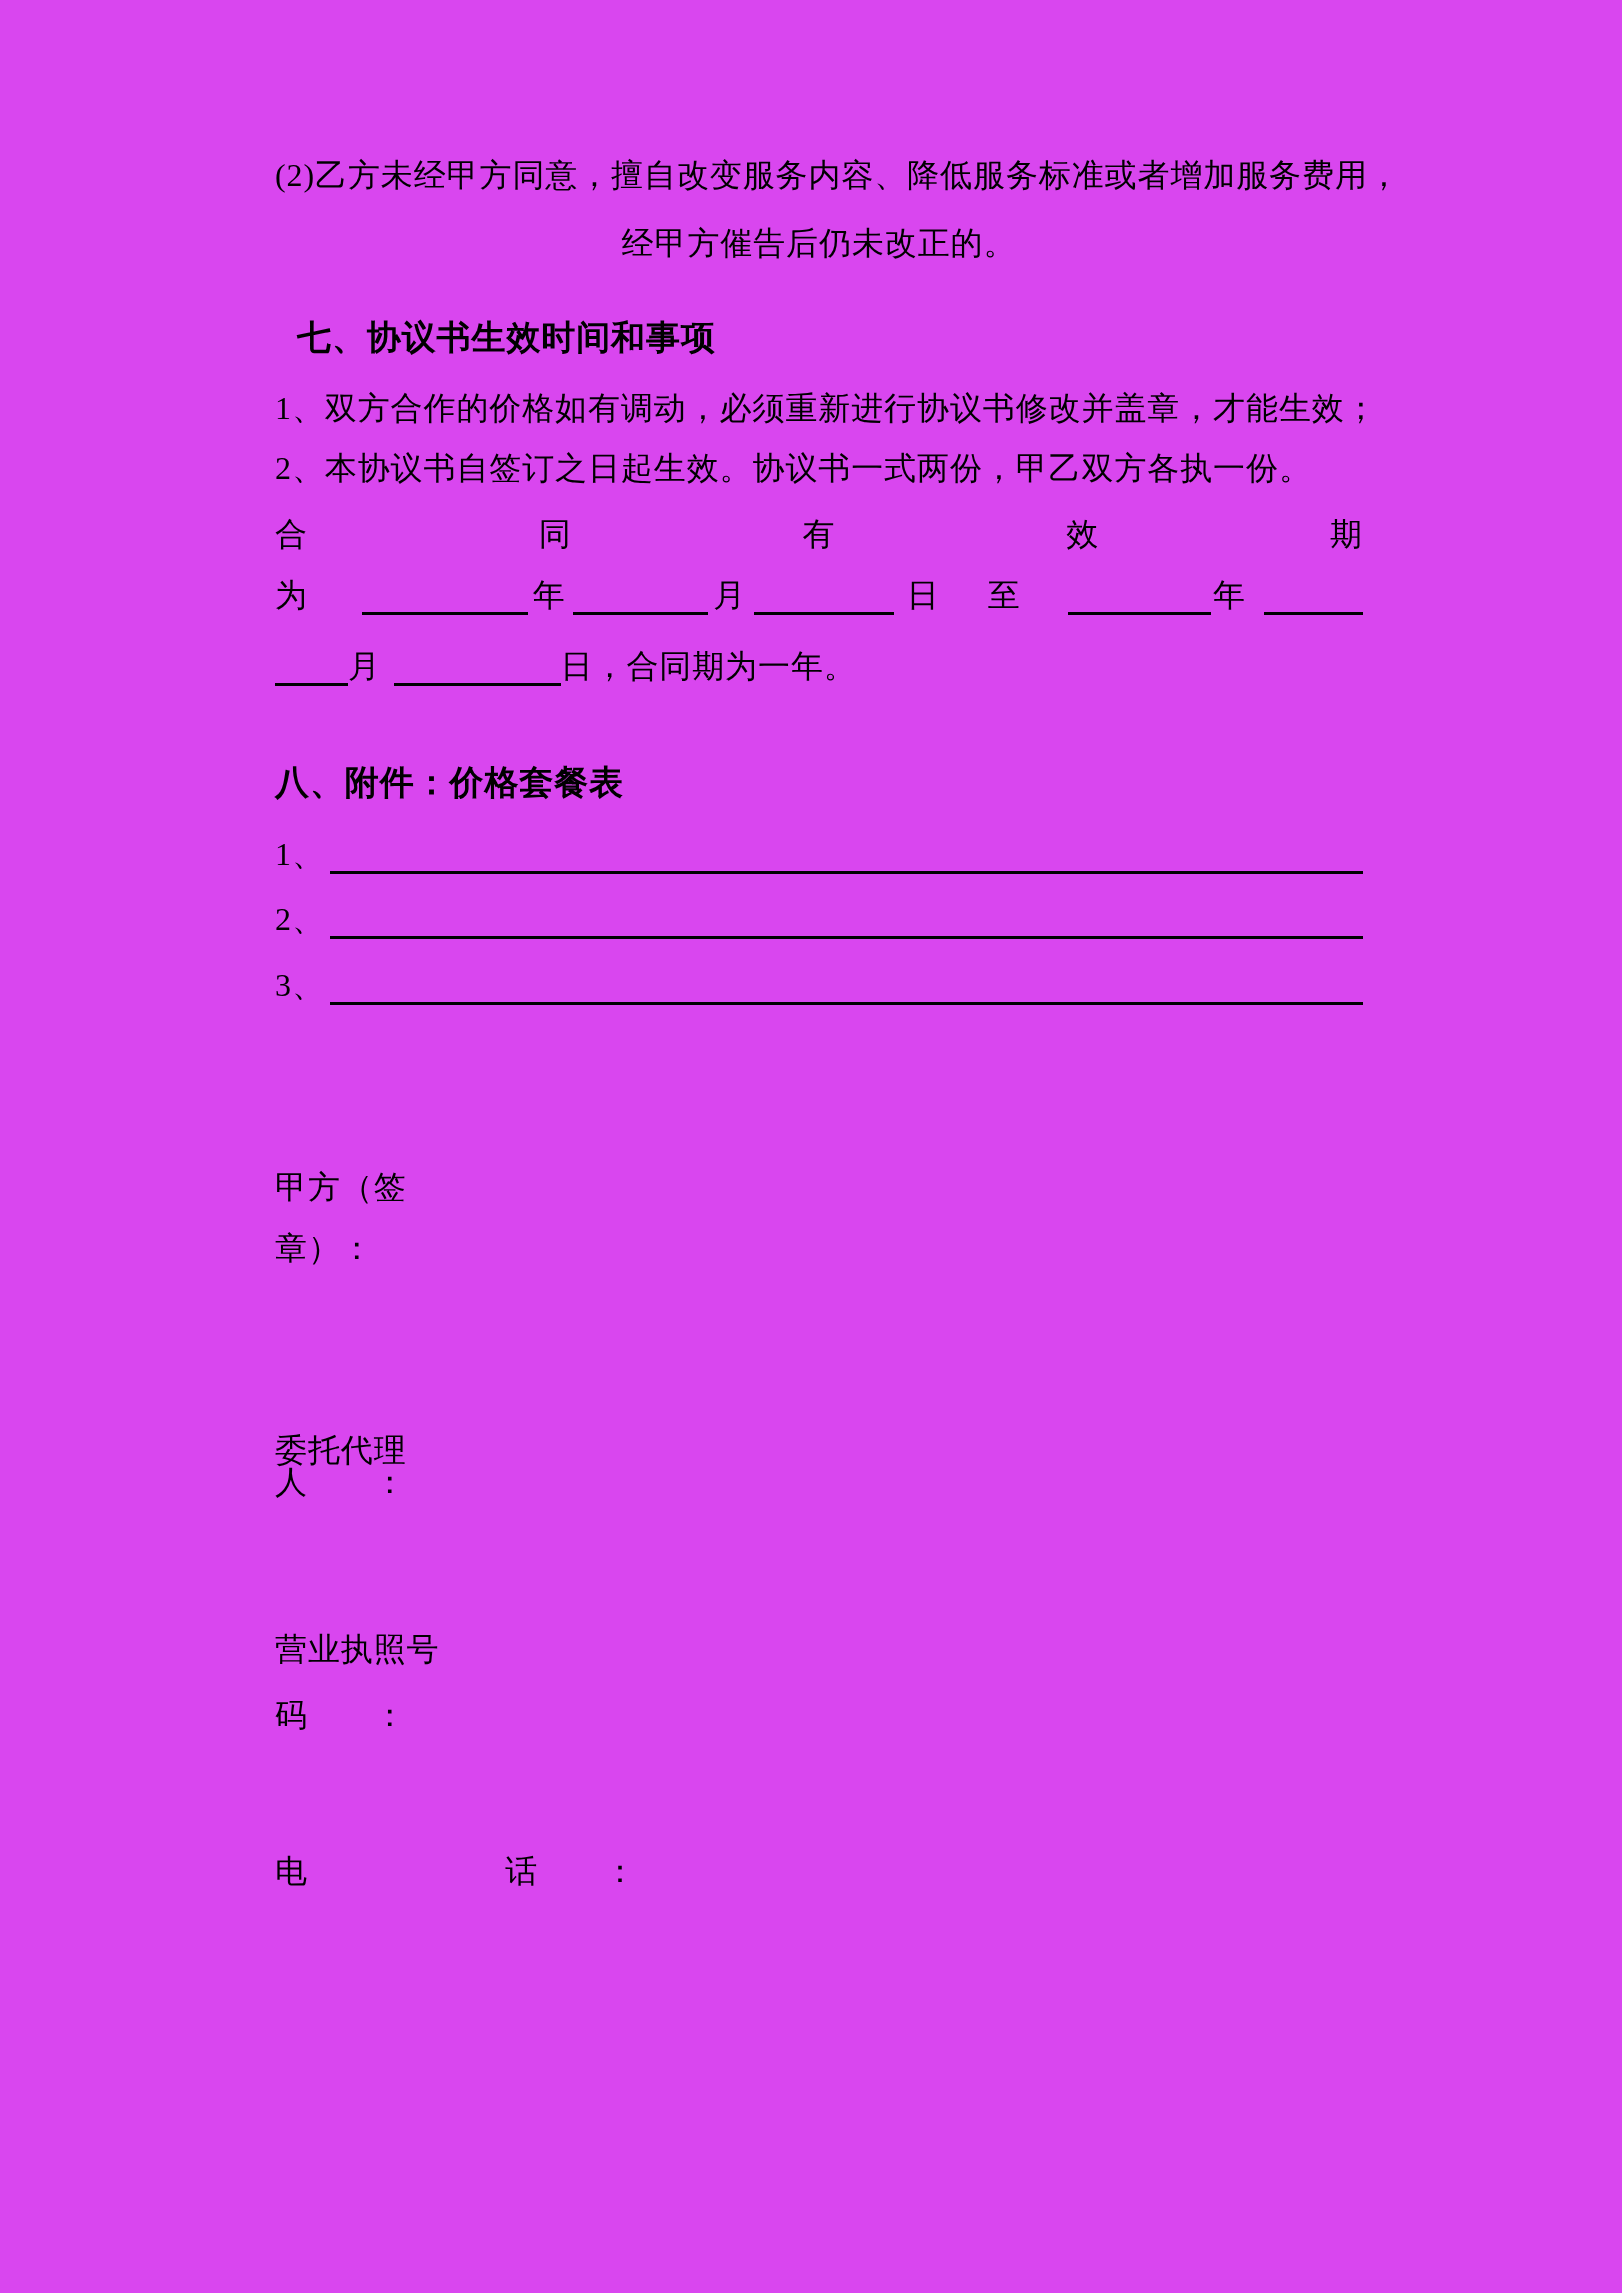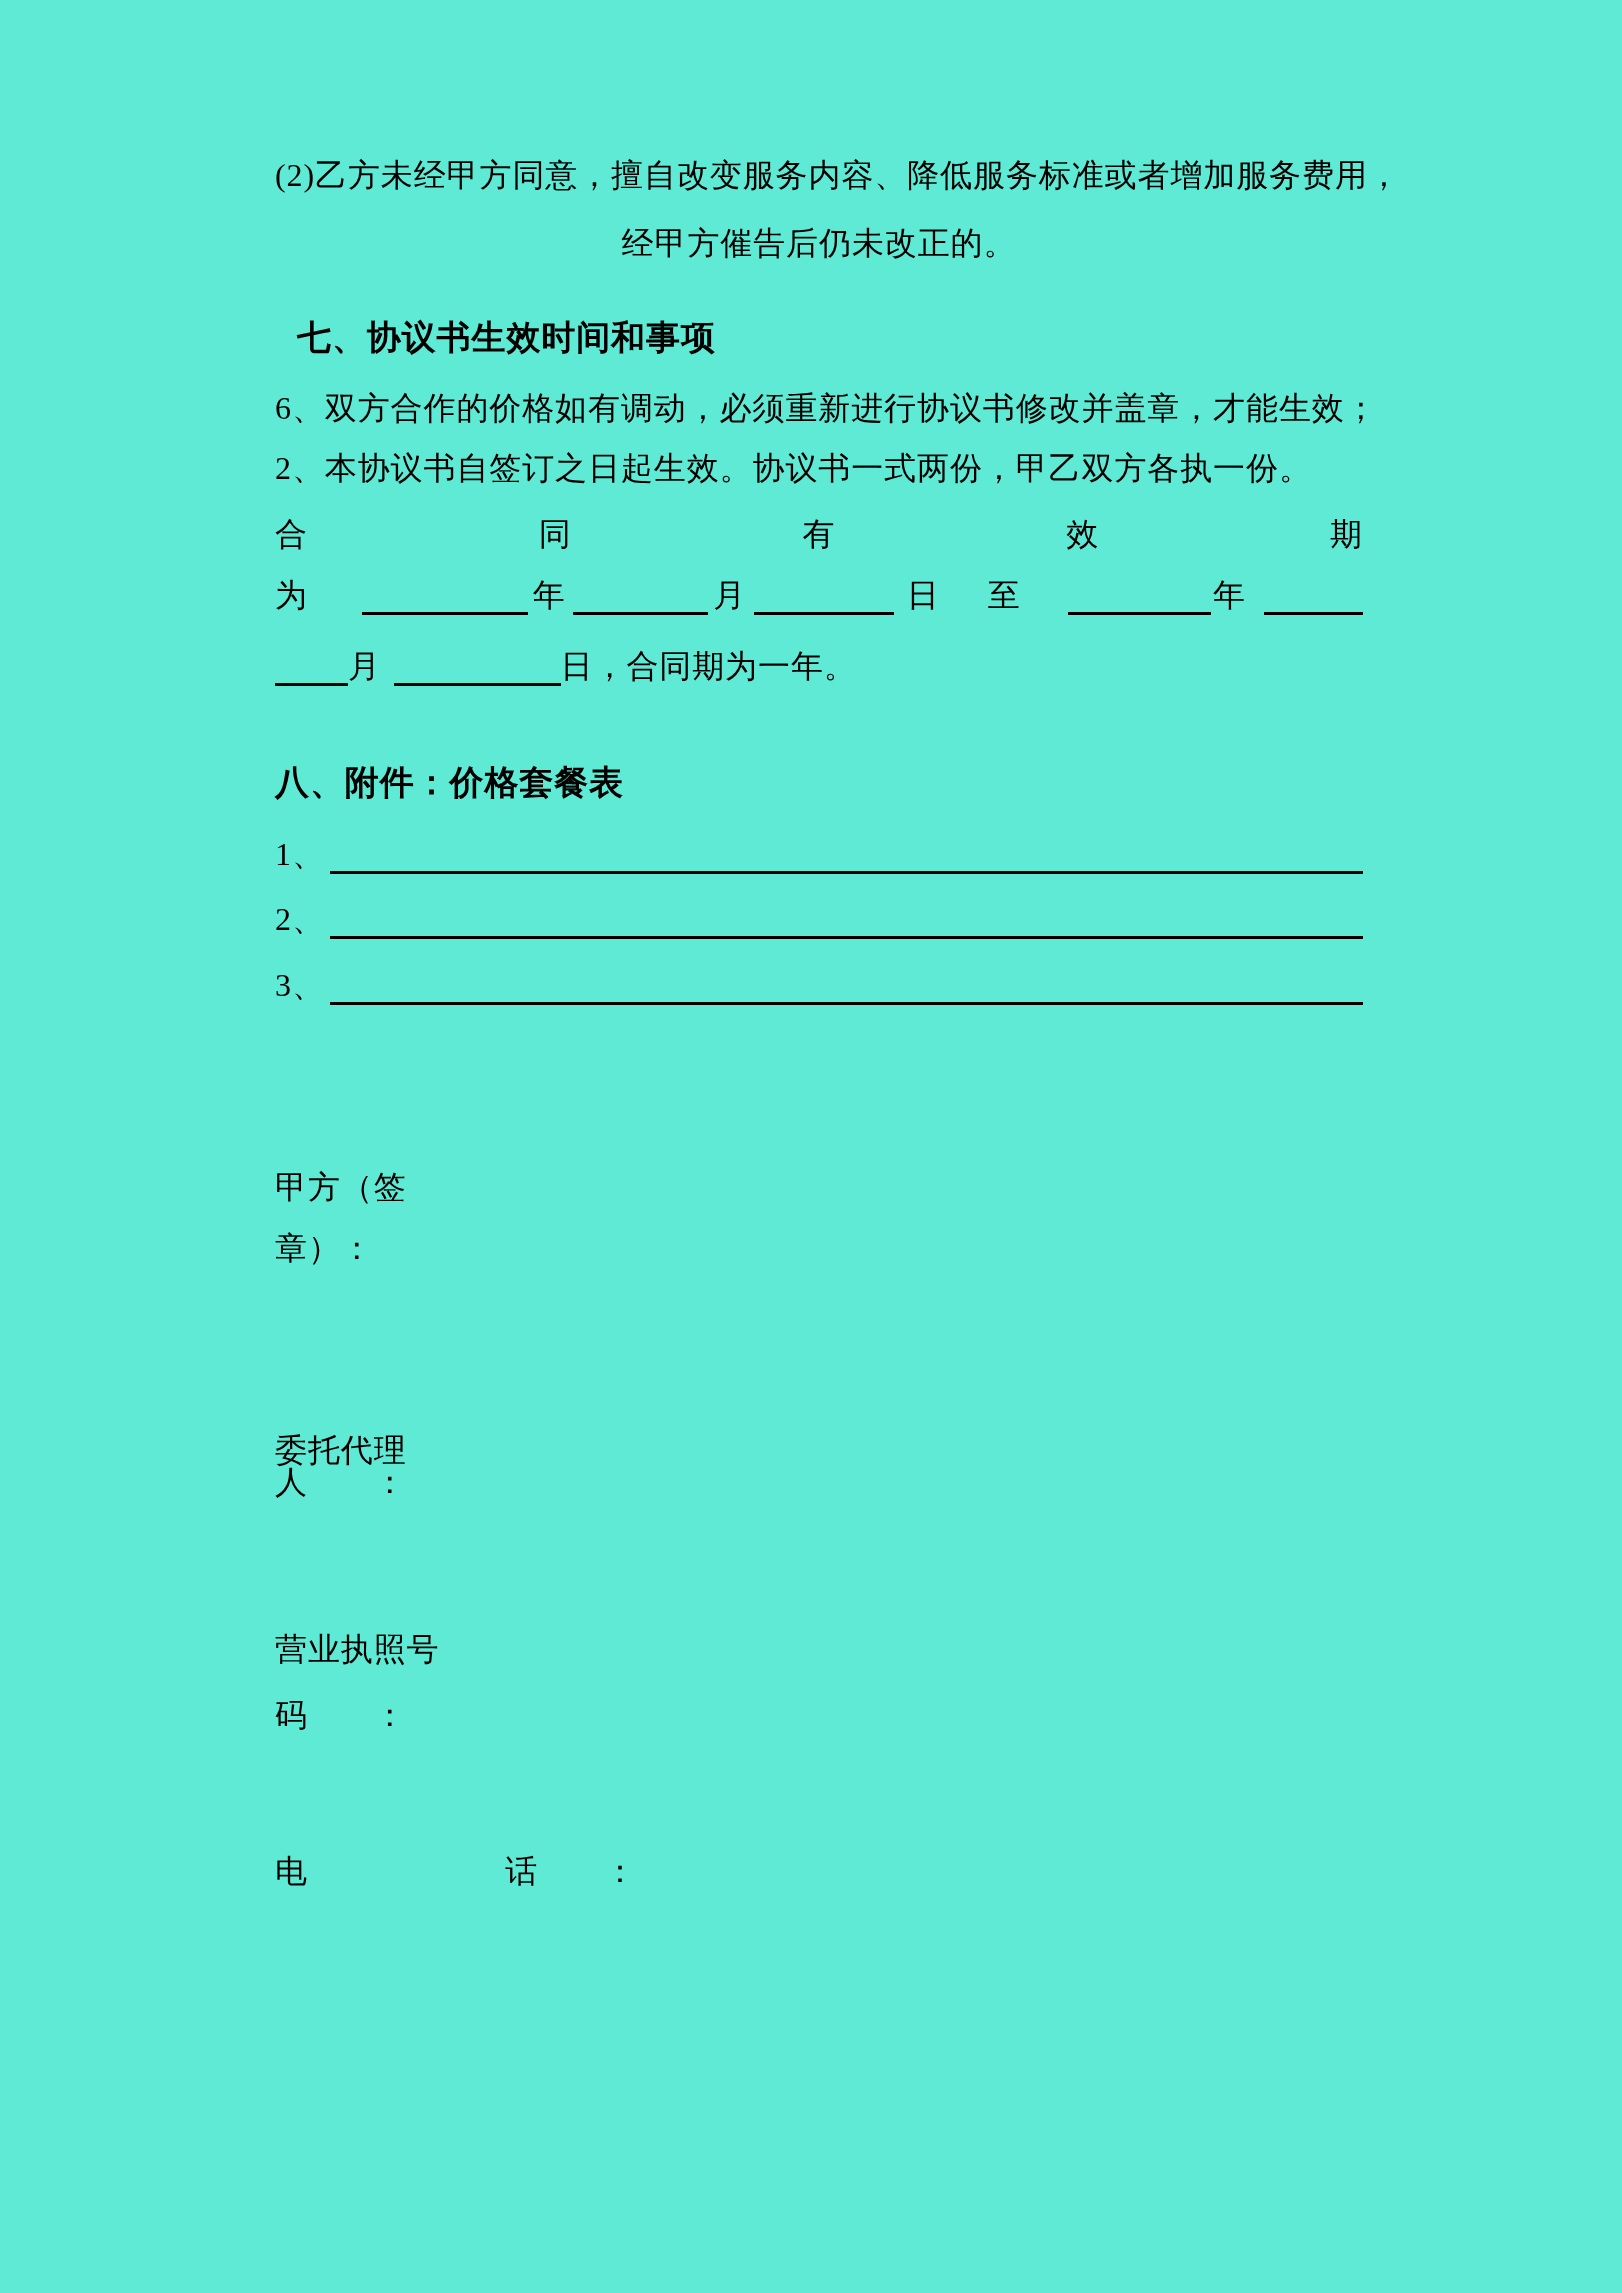--- a/index.html
+++ b/index.html
@@ -1,19 +1,19 @@
 <!DOCTYPE html>
 <html style="font-size:14.5px"><head>
 <meta charset="utf-8">
 <style>
   html,body{margin:0;padding:0;background:#e8e8e8;}
   .page{
     position:relative;
     width:1623px;height:2294px;
-    background:#5eead4;
+    background:#d946ef;
     margin:0 auto;
     overflow:hidden;
     color:#000;
     font-family:"Liberation Serif","DejaVu Serif",serif;
   }
   .line{
     position:absolute;
     left:275px;
     width:1088px;
     font-size:32px;
@@ -52,21 +52,21 @@
 </style>
 </head>
 <body>
 
 <div class="page">
 
   <div class="line" style="top:155px;">(2)乙方未经甲方同意，擅自改变服务内容、降低服务标准或者增加服务费用，</div>
   <div class="line" style="top:223px;text-align:center;">经甲方催告后仍未改正的。</div>
 
   <div class="line heading" style="top:316px;margin-left:22px;">七、协议书生效时间和事项</div>
-  <div class="line" style="top:388px;">6、双方合作的价格如有调动，必须重新进行协议书修改并盖章，才能生效；</div>
+  <div class="line" style="top:388px;">1、双方合作的价格如有调动，必须重新进行协议书修改并盖章，才能生效；</div>
   <div class="line" style="top:448px;">2、本协议书自签订之日起生效。协议书一式两份，甲乙双方各执一份。</div>
 
   <div class="line just" style="top:514px;">
     <span>合</span>
     <span>同</span>
     <span>有</span>
     <span>效</span>
     <span>期</span>
   </div>
 

